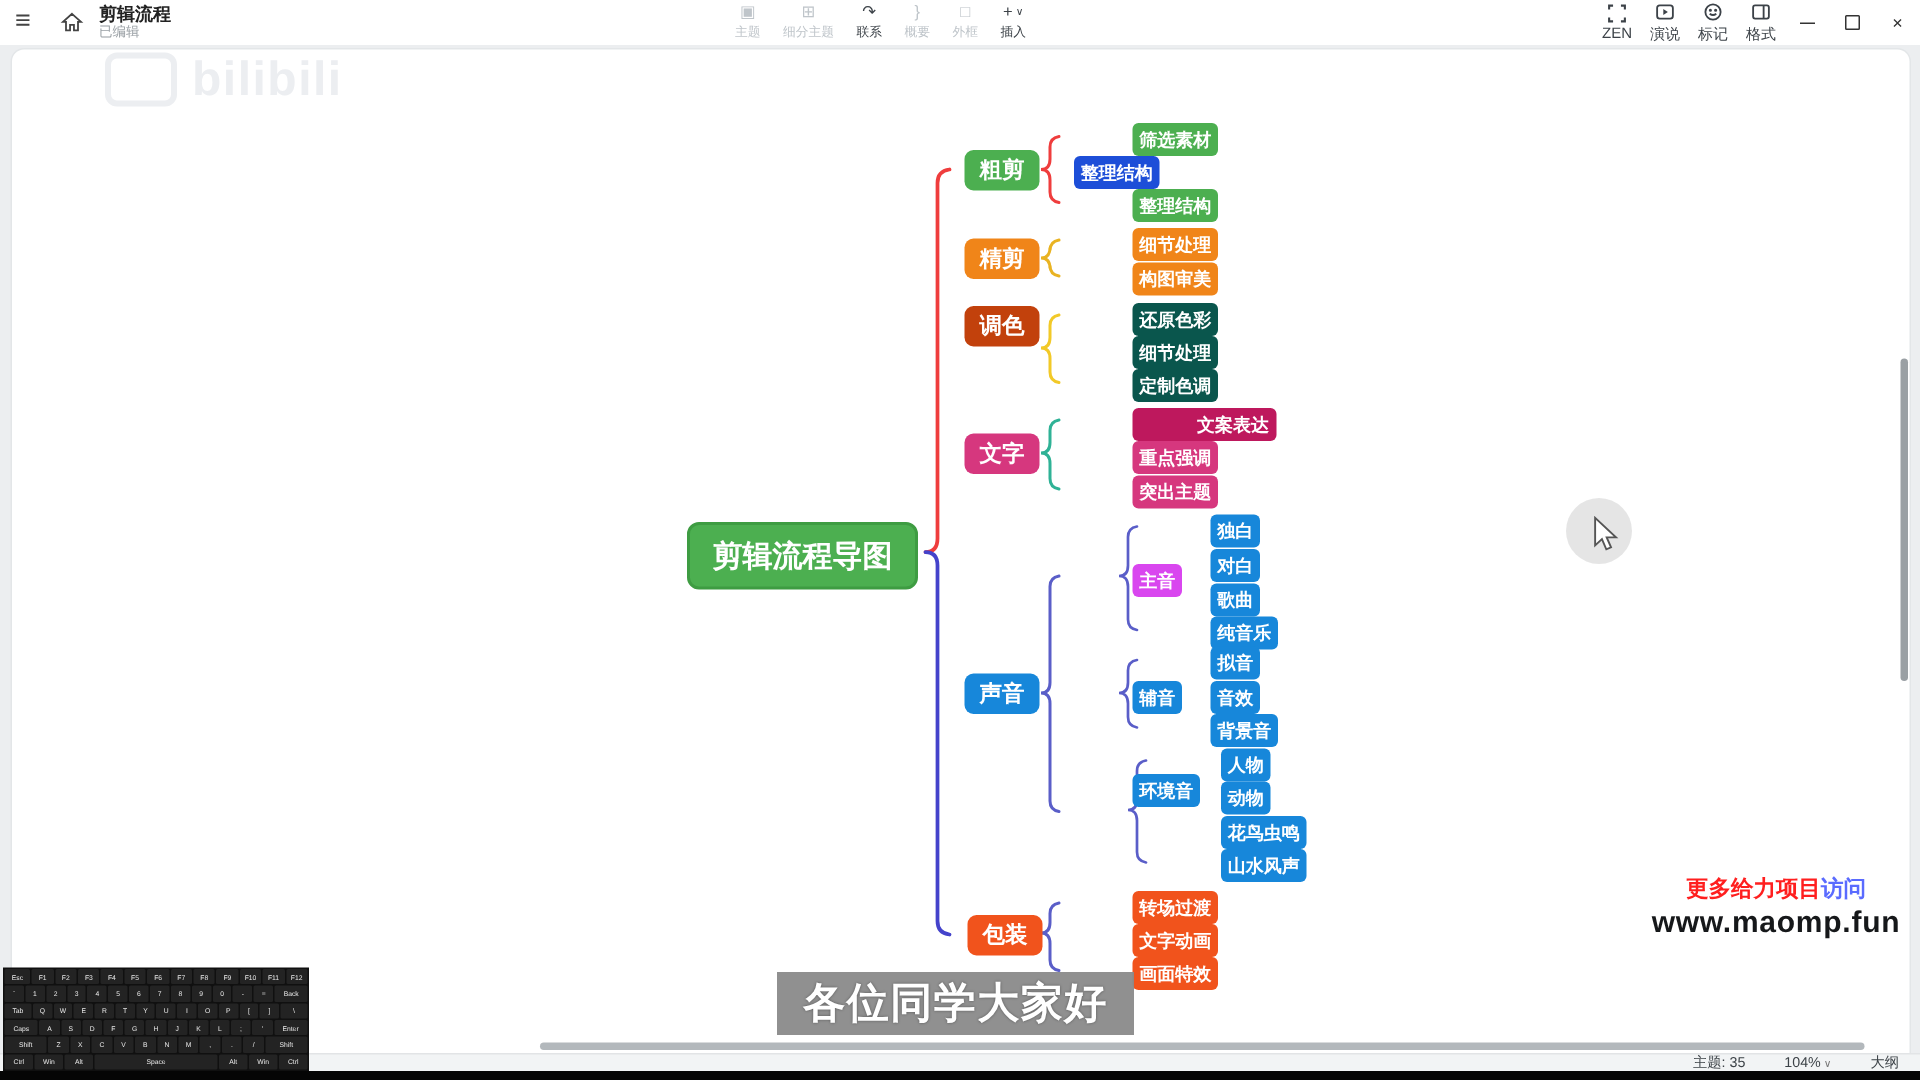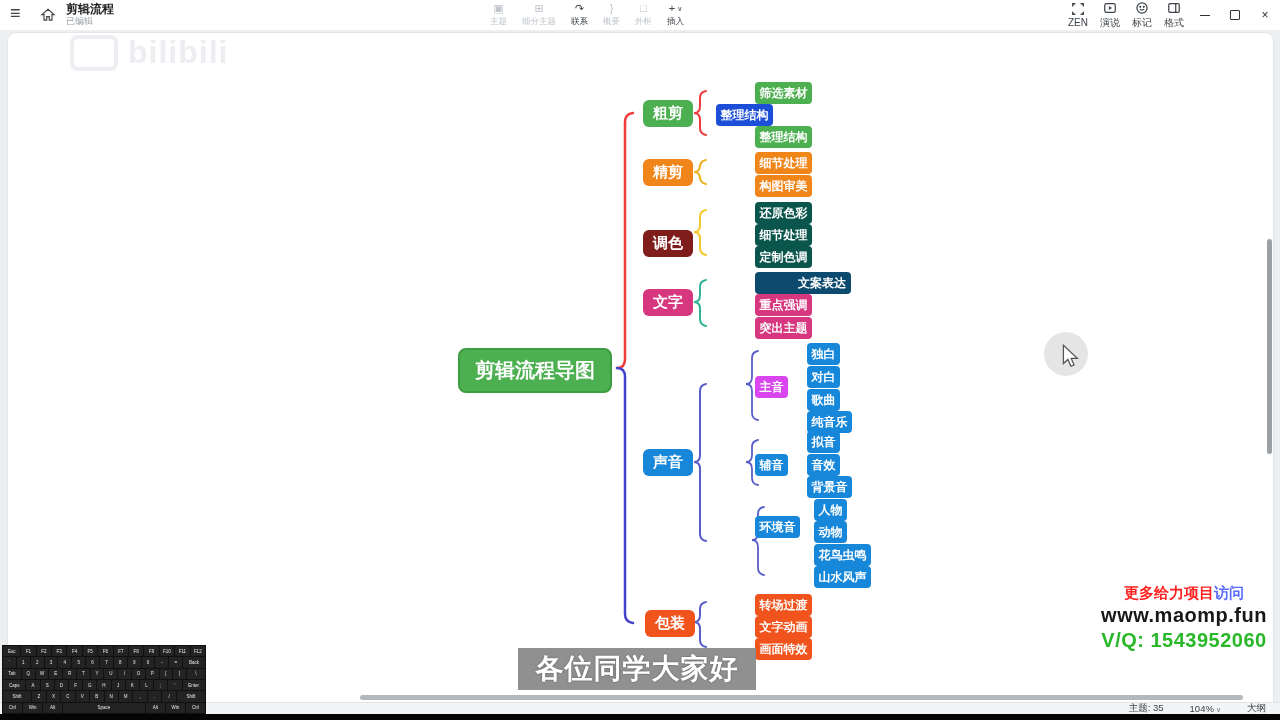--- a/index.html
+++ b/index.html
@@ -107,33 +107,33 @@
       <path d="M 706 384 Q 700 385 700 391 L 700 455 Q 700 462 694 462 Q 700 462 700 469 L 700 534 Q 700 540 706 541" stroke="#5a5ec8" stroke-width="2" fill="none" stroke-linecap="round"></path>
       <path d="M 758 351 Q 752 352 752 358 L 752 377 Q 752 384 746 384 Q 752 384 752 391 L 752 413 Q 752 419 758 420" stroke="#5a5ec8" stroke-width="1.8" fill="none" stroke-linecap="round"></path>
       <path d="M 758 440 Q 752 441 752 447 L 752 455 Q 752 462 746 462 Q 752 462 752 469 L 752 478 Q 752 484 758 485" stroke="#5a5ec8" stroke-width="1.8" fill="none" stroke-linecap="round"></path>
       <path d="M 764 507 Q 758 508 758 514 L 758 533 Q 758 540 752 540 Q 758 540 758 547 L 758 568 Q 758 574 764 575" stroke="#5a5ec8" stroke-width="1.8" fill="none" stroke-linecap="round"></path>
       <path d="M 706 602 Q 700 603 700 609 L 700 615 Q 700 622 694 622 Q 700 622 700 629 L 700 640 Q 700 646 706 647" stroke="#5a5ec8" stroke-width="2" fill="none" stroke-linecap="round"></path>
     </svg>
   <div class="mm-layer">
       <div class="mm-node root" style="left: 458px; top: 348px; background: rgb(76, 175, 80); border: 2px solid rgb(62, 156, 66);">剪辑流程导图</div>
       <div class="mm-node branch" style="left: 643px; top: 100px; background: rgb(76, 175, 80);">粗剪</div>
       <div class="mm-node branch" style="left: 643px; top: 159px; background: rgb(240, 133, 25);">精剪</div>
-      <div class="mm-node branch" style="left: 643px; top: 230px; background: #7f1d1d;">调色</div>
+      <div class="mm-node branch" style="left: 643px; top: 204px; background: #c2410c;">调色</div>
       <div class="mm-node branch" style="left: 643px; top: 289px; background: rgb(214, 55, 126);">文字</div>
       <div class="mm-node branch" style="left: 643px; top: 449px; background: rgb(23, 135, 218);">声音</div>
       <div class="mm-node branch" style="left: 645px; top: 610px; background: rgb(241, 83, 28);">包装</div>
       <div class="mm-node leaf" style="left: 713px; top: 82px; background: rgb(76, 175, 80);">筛选素材</div>
       <div class="mm-node leaf" style="left: 674px; top: 104px; background: #1d4ed8;">整理结构</div>
       <div class="mm-node leaf" style="left: 713px; top: 126px; background: rgb(76, 175, 80);">整理结构</div>
       <div class="mm-node leaf" style="left: 713px; top: 152px; background: rgb(240, 133, 25);">细节处理</div>
       <div class="mm-node leaf" style="left: 713px; top: 175px; background: rgb(240, 133, 25);">构图审美</div>
       <div class="mm-node leaf" style="left: 713px; top: 202px; background: rgb(10, 86, 77);">还原色彩</div>
       <div class="mm-node leaf" style="left: 713px; top: 224px; background: rgb(10, 86, 77);">细节处理</div>
       <div class="mm-node leaf" style="left: 713px; top: 246px; background: rgb(10, 86, 77);">定制色调</div>
-      <div class="mm-node leaf" style="left: 713px; top: 272px; background: #0c4a6e; padding-left: 43px;">文案表达</div>
+      <div class="mm-node leaf" style="left: 713px; top: 272px; background: #be185d; padding-left: 43px;">文案表达</div>
       <div class="mm-node leaf" style="left: 713px; top: 294px; background: rgb(214, 55, 126);">重点强调</div>
       <div class="mm-node leaf" style="left: 713px; top: 317px; background: rgb(214, 55, 126);">突出主题</div>
       <div class="mm-node leaf" style="left: 713px; top: 376px; background: #d946ef;">主音</div>
       <div class="mm-node leaf" style="left: 713px; top: 454px; background: rgb(23, 135, 218);">辅音</div>
       <div class="mm-node leaf" style="left: 713px; top: 516px; background: rgb(23, 135, 218);">环境音</div>
       <div class="mm-node leaf" style="left: 765px; top: 343px; background: rgb(23, 135, 218);">独白</div>
       <div class="mm-node leaf" style="left: 765px; top: 366px; background: rgb(23, 135, 218);">对白</div>
       <div class="mm-node leaf" style="left: 765px; top: 389px; background: rgb(23, 135, 218);">歌曲</div>
       <div class="mm-node leaf" style="left: 765px; top: 411px; background: rgb(23, 135, 218);">纯音乐</div>
       <div class="mm-node leaf" style="left: 765px; top: 431px; background: rgb(23, 135, 218);">拟音</div>
@@ -147,21 +147,20 @@
       <div class="mm-node leaf" style="left: 713px; top: 616px; background: rgb(241, 83, 28);">文字动画</div>
       <div class="mm-node leaf" style="left: 713px; top: 638px; background: rgb(241, 83, 28);">画面特效</div>
     </div>
 
   <div class="vscroll"></div>
   <div class="hscroll"></div>
 
   <div class="promo">
     <div class="l1"><span class="red">更多给力项目</span><span class="blue">访问</span></div>
     <div class="l2">www.maomp.fun</div>
-    <div class="l3">V/Q: 1543952060</div>
   </div>
 
   <div class="subtitle">各位同学大家好</div>
 
   <div class="keyboard">
       <div class="kb-row">
         <div class="kb-key" style="flex-grow: 1.2; flex-basis: 0px;">Esc</div>
         <div class="kb-key" style="flex-grow: 1; flex-basis: 0px;">F1</div>
         <div class="kb-key" style="flex-grow: 1; flex-basis: 0px;">F2</div>
         <div class="kb-key" style="flex-grow: 1; flex-basis: 0px;">F3</div>

